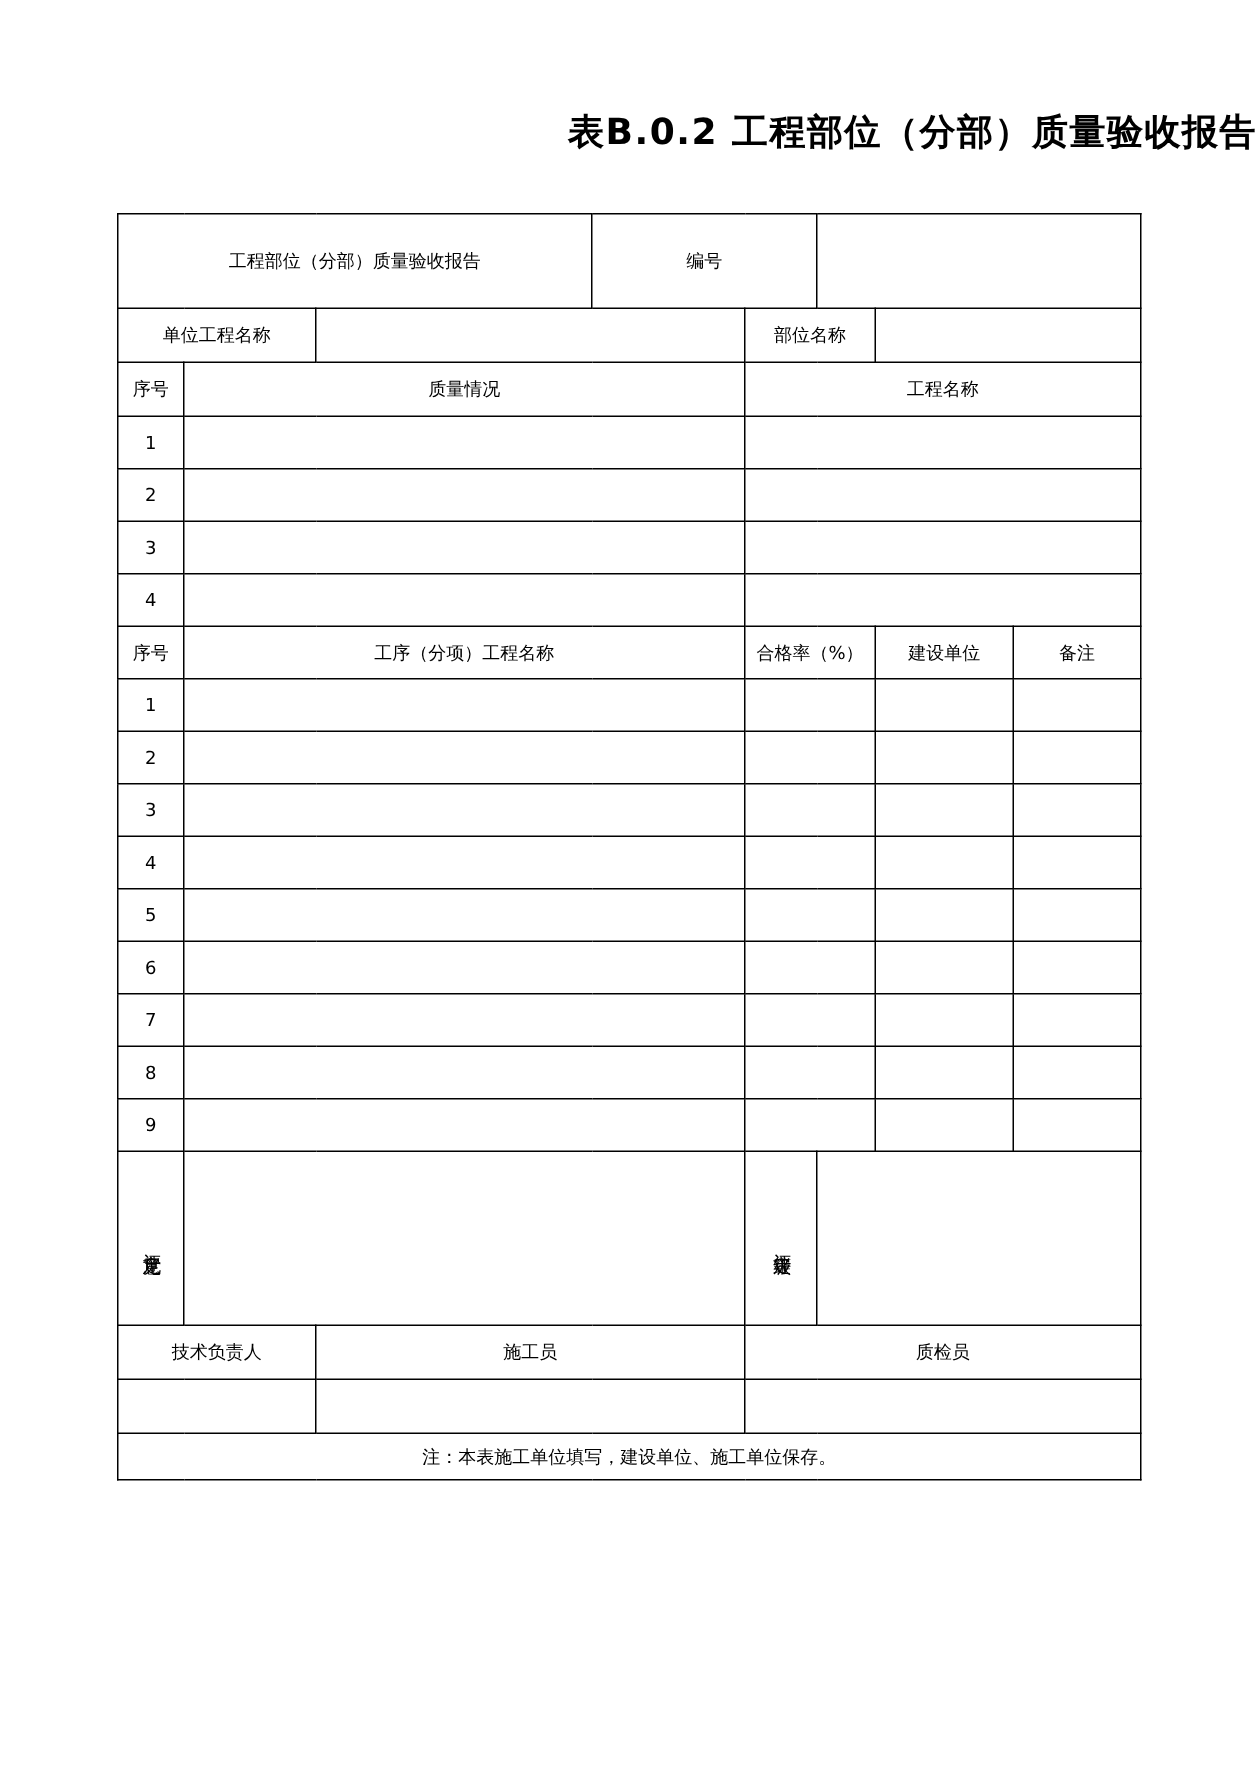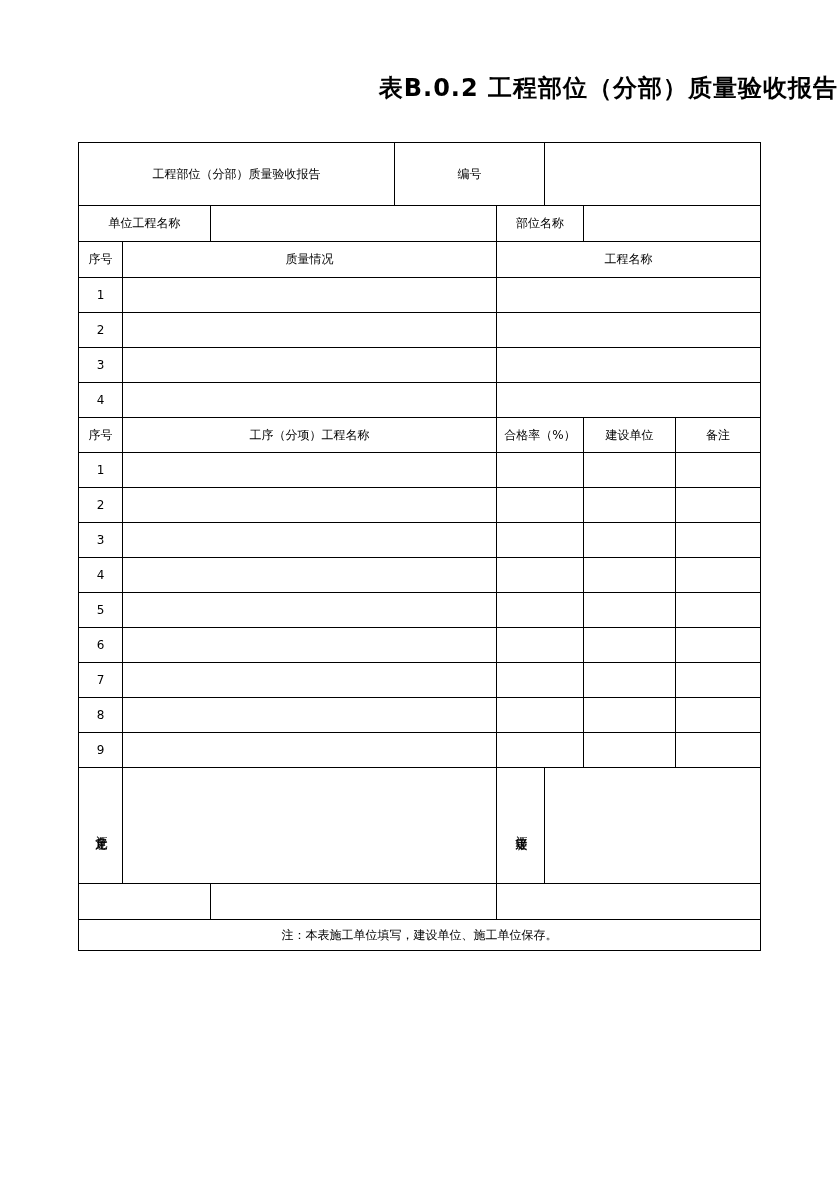--- a/index.html
+++ b/index.html
@@ -213,20 +213,25 @@
         <td>
           <span class="vtext">评定意见</span>
         </td>
         <td colspan="3"></td>
         <td>
           <span class="vtext">评定等级</span>
         </td>
         <td colspan="3"></td>
       </tr>
 
+      <tr class="r-35">
+        <td colspan="2">技术负责人</td>
+        <td colspan="2">施工员</td>
+        <td colspan="4">质检员</td>
+      </tr>
 
       <tr class="r-35">
         <td colspan="2"></td>
         <td colspan="2"></td>
         <td colspan="4"></td>
       </tr>
 
 
       <tr class="note-row">
         <td colspan="8">注：本表施工单位填写，建设单位、施工单位保存。</td>

